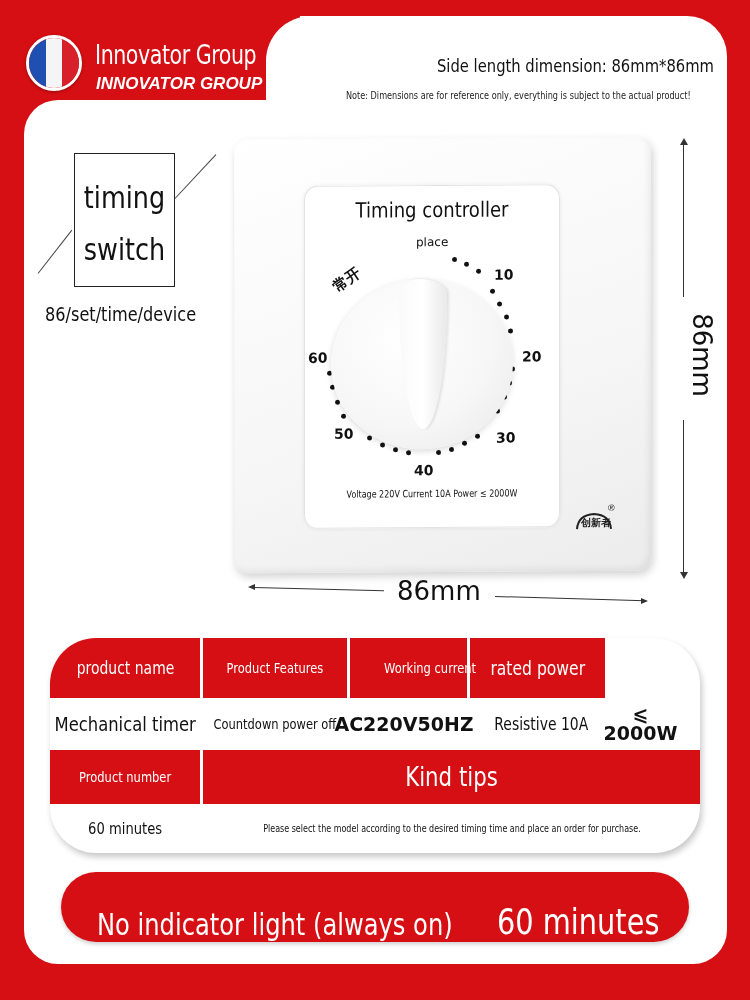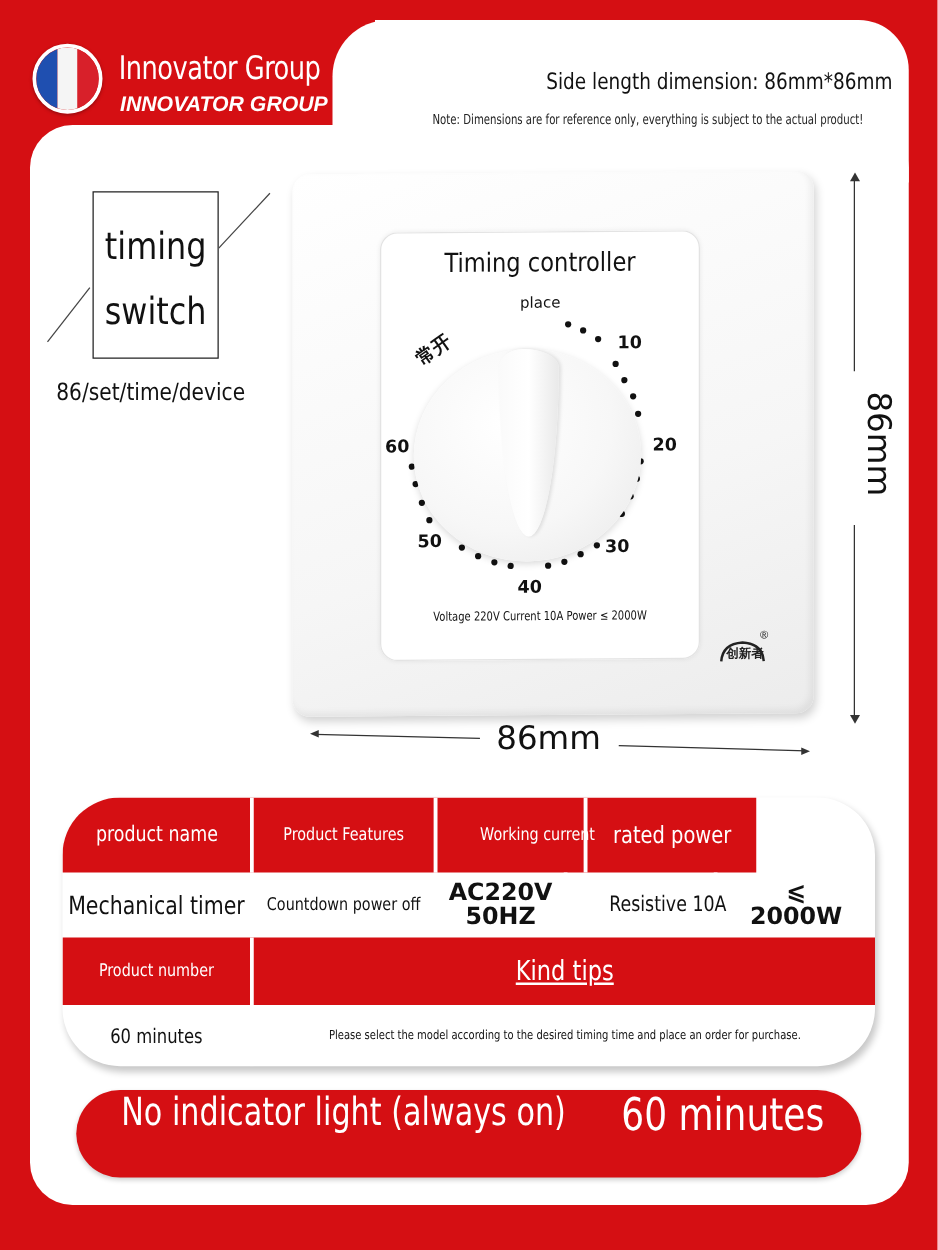--- a/index.html
+++ b/index.html
@@ -180,31 +180,31 @@
     .cell.c2 { width: 147px; }
     .cell.c3 { width: 111px; }
     .cell.c4 { width: 120px; padding-left: 43px; }
     .cell.c5 { width: 138px; }
     .cell.wide { flex: 1; }
     .cell span { display: inline-block; transform: scaleX(0.82); }
     .fs-17 { font-size: 17px; }
     .fs-14 { font-size: 14px; }
     .fs-13 { font-size: 13px; }
     .fs-20 { font-size: 20px; }
-    .fs-22 { font-size: 22px; text-decoration: underline; }
+    .fs-22 { font-size: 26px; }
     .fs-19 { font-size: 19px; }
     .fs-10 { font-size: 10px; }
     .fs-16 { font-size: 16px; }
     .cell.r2bold { font-weight: bold; line-height: 19px; }
     
     .promo-pill {
       position: absolute; left: 61px; top: 872px; width: 628px; height: 70px;
       background: #d50f13; border-radius: 35px;
       box-shadow: 0 2px 4px rgba(0,0,0,.2);
-      display: flex; align-items: flex-start; padding-left: 36px;
+      display: flex; align-items: flex-end; padding-left: 36px;
     }
     .promo-text-a, .promo-text-b {
       color: #fff; font-family: "DejaVu Sans", sans-serif; white-space: nowrap;
       display: inline-block; transform-origin: left;
     }
     .promo-text-a { font-size: 31px; transform: scaleX(0.78); width: 400px; }
     .promo-text-b { font-size: 36px; transform: scaleX(0.8); }
   </style>
 </head>
 <body>
@@ -262,21 +262,21 @@
       <span class="tick-dot" style="left:23px;top:185px"></span>
 
       <div class="dial-knob">
         <div class="dial-grip"></div>
       </div>
 
       <span class="dial-label dial-stop" style="left:112px;top:50px">place</span>
       <span class="dial-label dial-cn" style="left:28px;top:85px">常开</span>
       <span class="dial-label" style="left:190px;top:82px">10</span>
       <span class="dial-label" style="left:218px;top:164px">20</span>
-      <span class="dial-label" style="left:180px;top:245px">30</span>
+      <span class="dial-label" style="left:192px;top:245px">30</span>
       <span class="dial-label" style="left:110px;top:277px">40</span>
       <span class="dial-label" style="left:30px;top:240px">50</span>
       <span class="dial-label" style="left:4px;top:164px">60</span>
     </div>
     <div class="plate-spec">Voltage 220V Current 10A Power ≤ 2000W</div>
   </div>
   <div class="plate-logo">
     <svg width="40" height="24" viewBox="0 0 40 24">
       <path d="M3 20 Q4 6 20 5 Q36 6 37 20" fill="none" stroke="#222" stroke-width="2"></path>
     </svg>
@@ -312,21 +312,21 @@
         <span>rated power</span>
       </div>
   </div>
   <div class="row r2">
     <div class="cell c1 fs-20">
         <span>Mechanical timer</span>
       </div>
     <div class="cell c2 fs-14">
         <span>Countdown power off</span>
       </div>
-    <div class="cell c3 fs-19 r2bold" style="flex-direction:column">
+    <div class="cell c3 fs-19 r2bold" style="flex-direction:row">
       <div>AC220V</div>
       <div>50HZ</div>
     </div>
     <div class="cell c4 fs-17">
         <span>Resistive 10A</span>
       </div>
     <div class="cell c5 fs-19 r2bold" style="flex-direction:column">
       <div>⩽</div>
       <div>2000W</div>
     </div>

